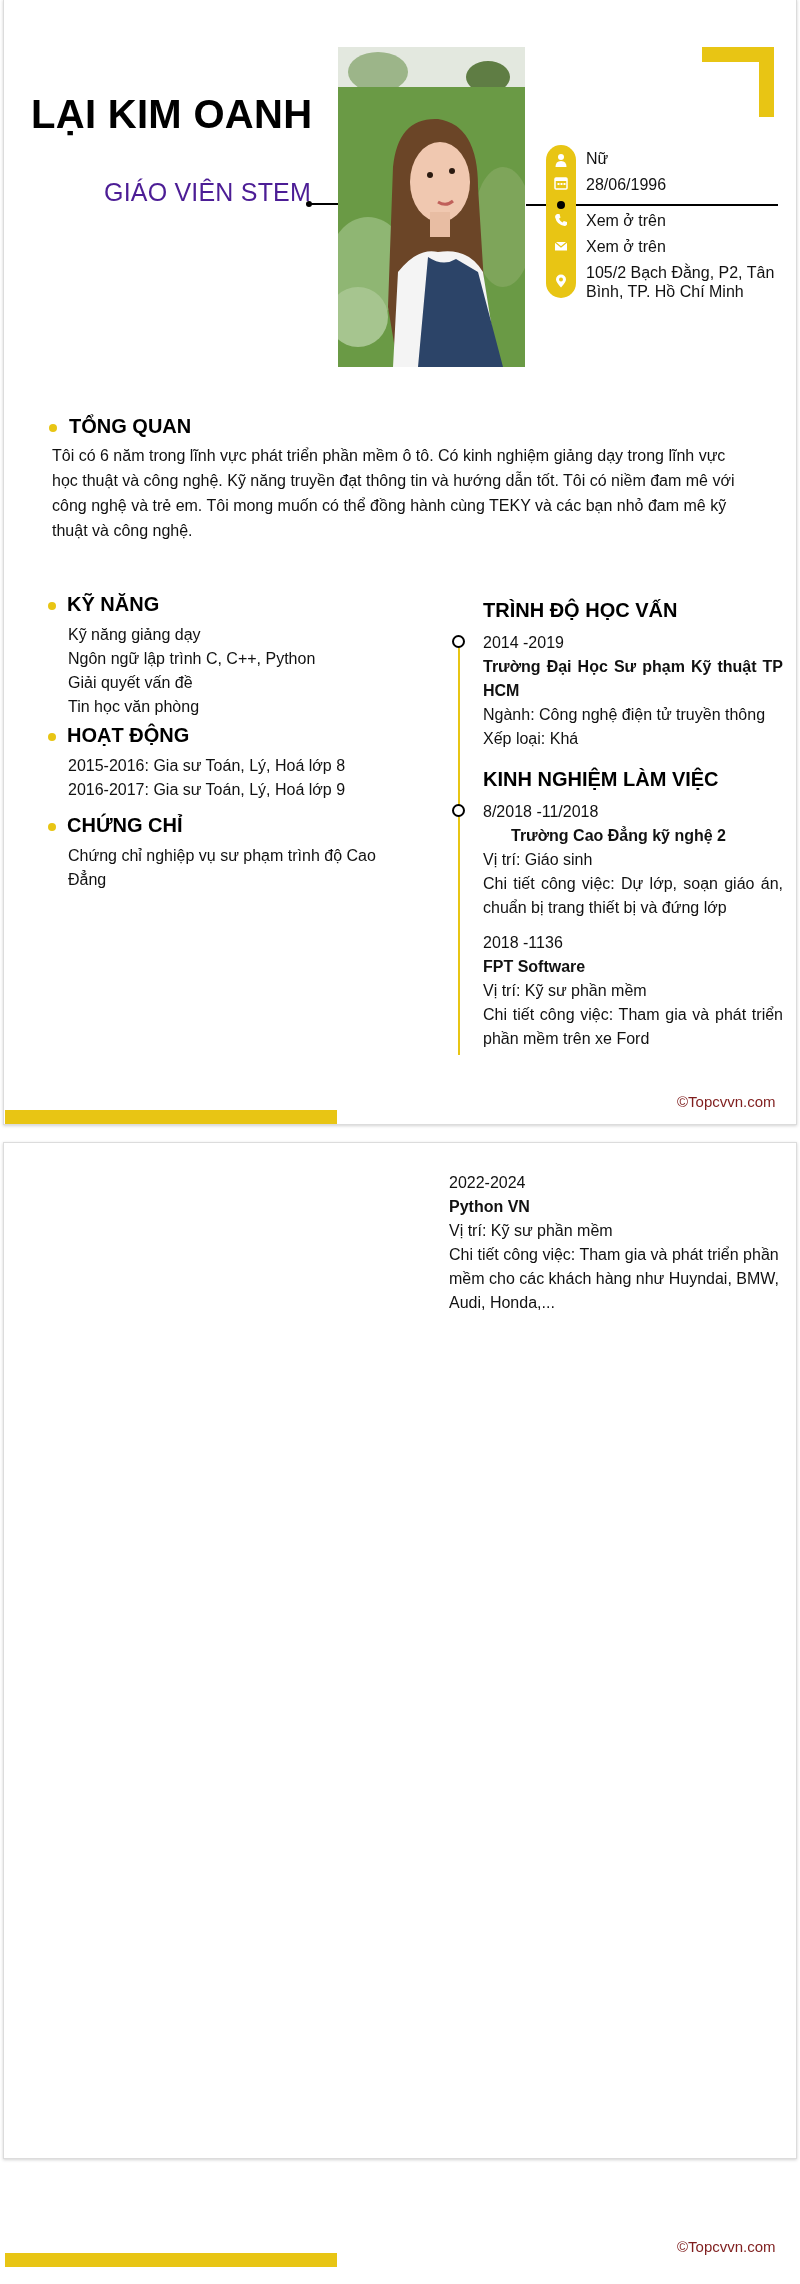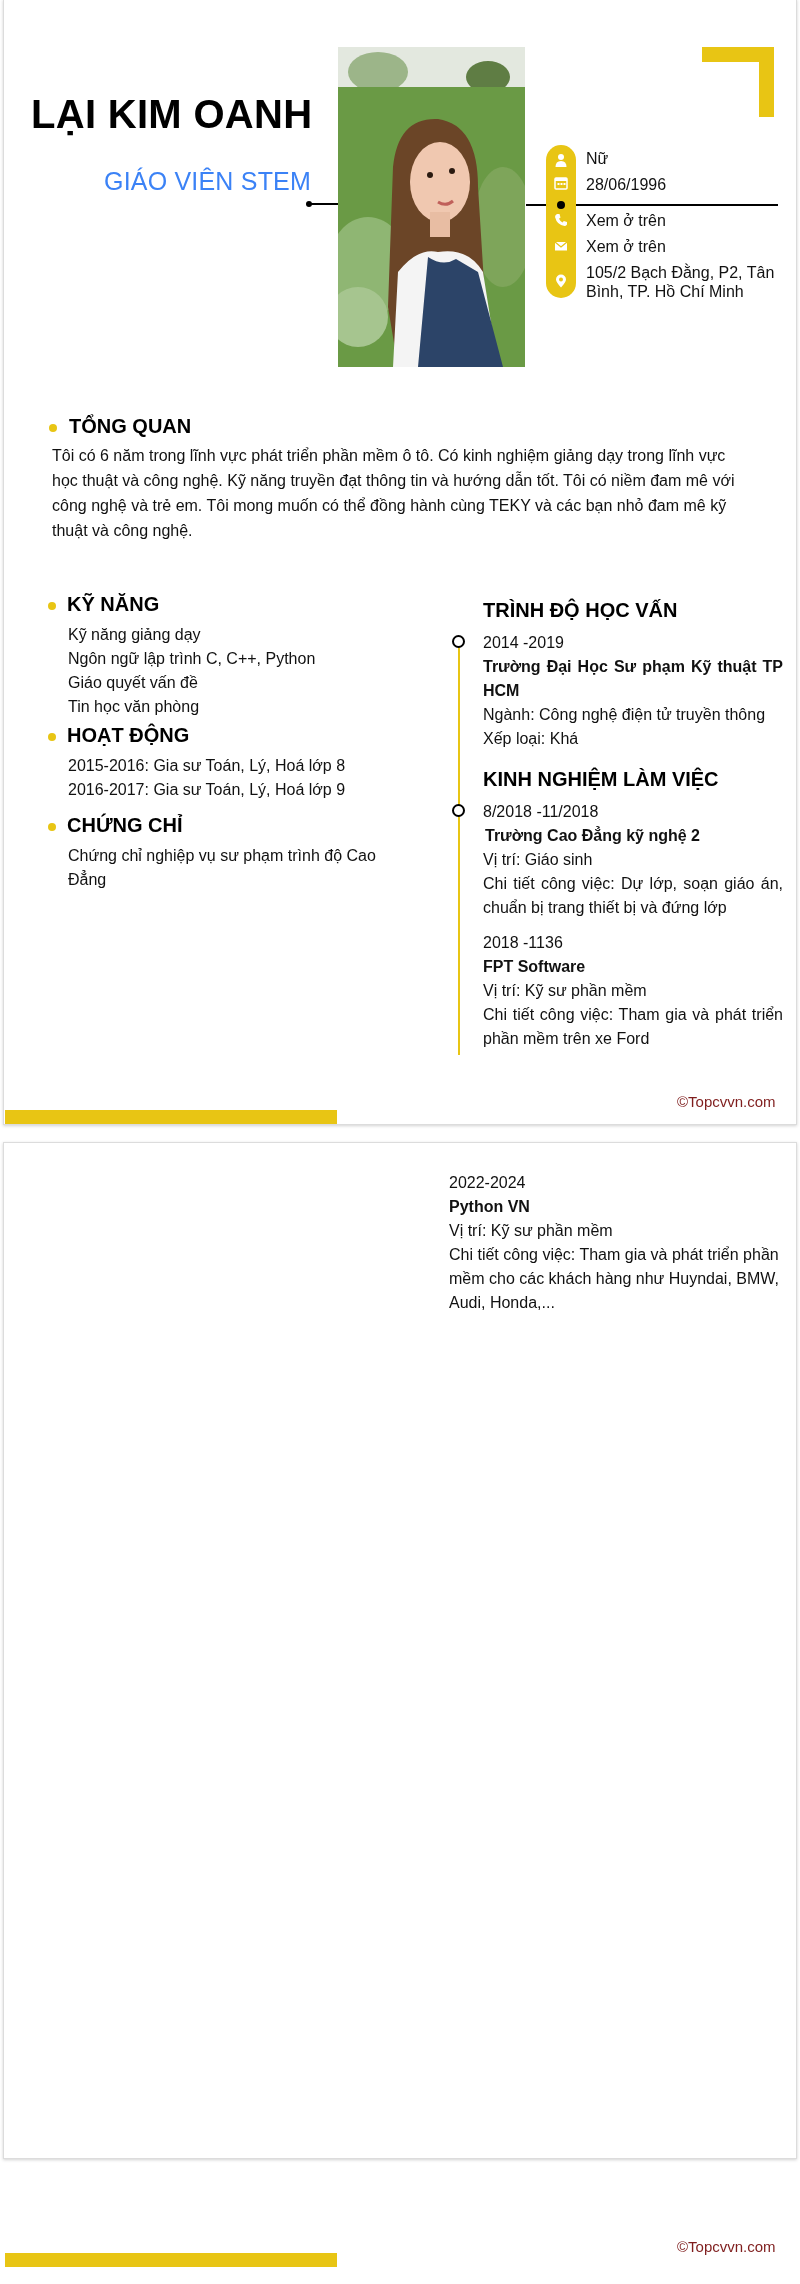--- a/index.html
+++ b/index.html
@@ -10,21 +10,21 @@
     position: absolute; left: 3px; width: 794px; background: #fff;
     border: 1px solid #dcdcdc;
     box-shadow: 0 1px 3px rgba(0,0,0,0.18);
   }
   #page1 { top: -1px; height: 1126px; }
   #page2 { top: 1142px; height: 1017px; }
 
   .abs { position: absolute; }
 
   .name { left: 27px; top: 92px; font-size: 40px; font-weight: 700; letter-spacing: 0.3px; color: #000; white-space: nowrap; }
-  .job-title { left: 100px; top: 167px; font-size: 25px; font-weight: 400; color: #3b82f6; white-space: nowrap; letter-spacing: 0.2px; }
+  .job-title { left: 100px; top: 178px; font-size: 25px; font-weight: 400; color: #4c1d95; white-space: nowrap; letter-spacing: 0.2px; }
   .title-dot { left: 302px; top: 201px; width: 6px; height: 6px; border-radius: 50%; background: #000; }
   .title-line { left: 305px; top: 203px; width: 32px; height: 1.5px; background: #000; }
 
   .photo { left: 334px; top: 47px; width: 187px; height: 320px; overflow: hidden;
     background: linear-gradient(180deg, #e9ede4 0%, #cfd8c4 6%, #7fa45a 18%, #5c8f3c 40%, #6f9a4a 60%, #4f7d36 85%, #3e6b2c 100%); }
   .photo svg { width: 100%; height: 100%; display: block; }
 
   .corner { left: 698px; top: 47px; width: 72px; height: 70px; }
   .corner .h { position: absolute; left: 0; top: 0; width: 72px; height: 15px; background: #e8c514; }
   .corner .v { position: absolute; right: 0; top: 0; width: 15px; height: 70px; background: #e8c514; }
@@ -137,21 +137,21 @@
   <div class="abs contact-text" style="top:282px;">Bình, TP. Hồ Chí Minh</div>
 
   <div class="abs bullet" style="left:45px; top:424px;"></div>
   <div class="abs section-h" style="left:65px; top:415px;">TỔNG QUAN</div>
   <div class="abs summary">Tôi có 6 năm trong lĩnh vực phát triển phần mềm ô tô. Có kinh nghiệm giảng dạy trong lĩnh vực học thuật và công nghệ. Kỹ năng truyền đạt thông tin và hướng dẫn tốt. Tôi có niềm đam mê với công nghệ và trẻ em. Tôi mong muốn có thể đồng hành cùng TEKY và các bạn nhỏ đam mê kỹ thuật và công nghệ.</div>
 
   <div class="abs bullet" style="left:44px; top:602px;"></div>
   <div class="abs section-h" style="left:63px; top:593px;">KỸ NĂNG</div>
   <div class="abs list-text" style="left:64px; top:623px;">Kỹ năng giảng dạy</div>
   <div class="abs list-text" style="left:64px; top:647px;">Ngôn ngữ lập trình C, C++, Python</div>
-  <div class="abs list-text" style="left:64px; top:671px;">Giáo quyết vấn đề</div>
+  <div class="abs list-text" style="left:64px; top:671px;">Giải quyết vấn đề</div>
   <div class="abs list-text" style="left:64px; top:695px;">Tin học văn phòng</div>
 
   <div class="abs bullet" style="left:44px; top:733px;"></div>
   <div class="abs section-h" style="left:63px; top:724px;">HOẠT ĐỘNG</div>
   <div class="abs list-text" style="left:64px; top:754px;">2015-2016: Gia sư Toán, Lý, Hoá lớp 8</div>
   <div class="abs list-text" style="left:64px; top:778px;">2016-2017: Gia sư Toán, Lý, Hoá lớp 9</div>
 
   <div class="abs bullet" style="left:44px; top:823px;"></div>
   <div class="abs section-h" style="left:63px; top:814px;">CHỨNG CHỈ</div>
   <div class="abs list-text" style="left:64px; top:844px;">Chứng chỉ nghiệp vụ sư phạm trình độ Cao</div>
@@ -162,21 +162,21 @@
   <div class="abs section-h" style="left:479px; top:599px;">TRÌNH ĐỘ HỌC VẤN</div>
   <div class="abs tl-circle" style="left:448px; top:635px;"></div>
   <div class="abs right-text" style="left:479px; top:631px; white-space:nowrap;">2014 -2019</div>
   <div class="abs right-text bold justify" style="left:479px; top:655px; width:300px;">Trường Đại Học Sư phạm Kỹ thuật TP HCM</div>
   <div class="abs right-text" style="left:479px; top:703px; white-space:nowrap;">Ngành: Công nghệ điện tử truyền thông</div>
   <div class="abs right-text" style="left:479px; top:727px; white-space:nowrap;">Xếp loại: Khá</div>
 
   <div class="abs section-h" style="left:479px; top:768px;">KINH NGHIỆM LÀM VIỆC</div>
   <div class="abs tl-circle" style="left:448px; top:804px;"></div>
   <div class="abs right-text" style="left:479px; top:800px; white-space:nowrap;">8/2018 -11/2018</div>
-  <div class="abs right-text bold" style="left:481px; top:824px; white-space:nowrap;">Trường Cao Đẳng kỹ nghệ 2</div>
+  <div class="abs right-text bold" style="left:507px; top:824px; white-space:nowrap;">Trường Cao Đẳng kỹ nghệ 2</div>
   <div class="abs right-text" style="left:479px; top:848px; white-space:nowrap;">Vị trí: Giáo sinh</div>
   <div class="abs right-text justify" style="left:479px; top:872px; width:300px;">Chi tiết công việc: Dự lớp, soạn giáo án, chuẩn bị trang thiết bị và đứng lớp</div>
 
   <div class="abs right-text" style="left:479px; top:931px; white-space:nowrap;">2018 -1136</div>
   <div class="abs right-text bold" style="left:479px; top:955px; white-space:nowrap;">FPT Software</div>
   <div class="abs right-text" style="left:479px; top:979px; white-space:nowrap;">Vị trí: Kỹ sư phần mềm</div>
   <div class="abs right-text justify" style="left:479px; top:1003px; width:300px;">Chi tiết công việc: Tham gia và phát triển phần mềm trên xe Ford</div>
 
   <div class="abs copyright" style="left:673px; top:1093px;">©Topcvvn.com</div>
   <div class="abs footer-bar" style="top:1110px;"></div>

